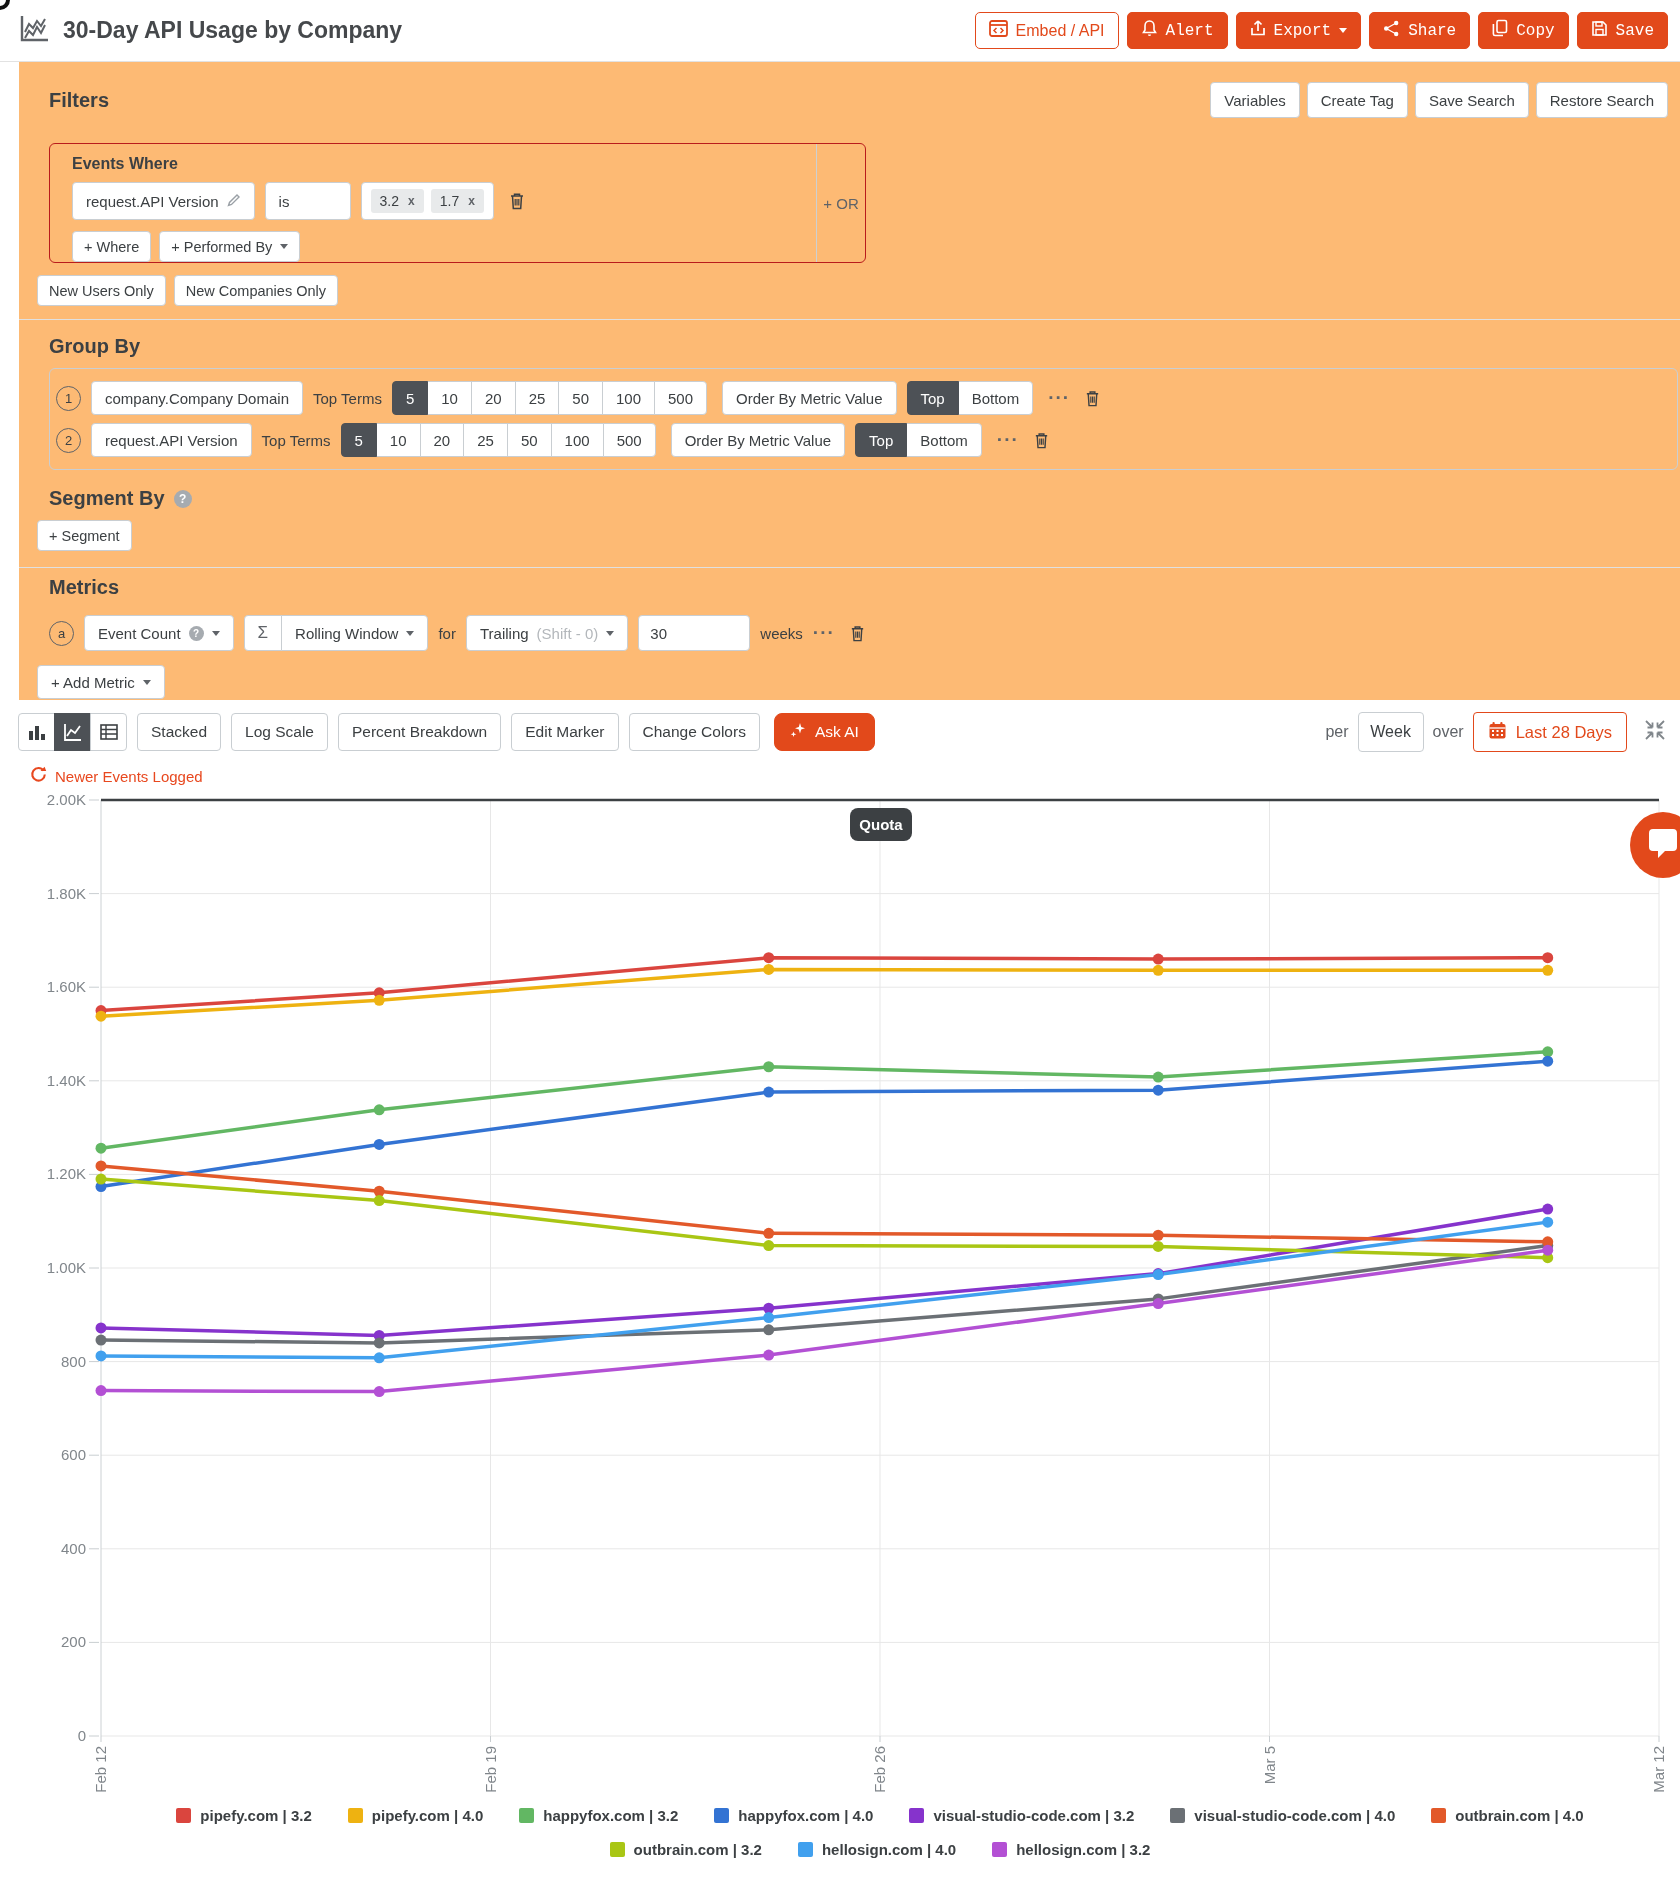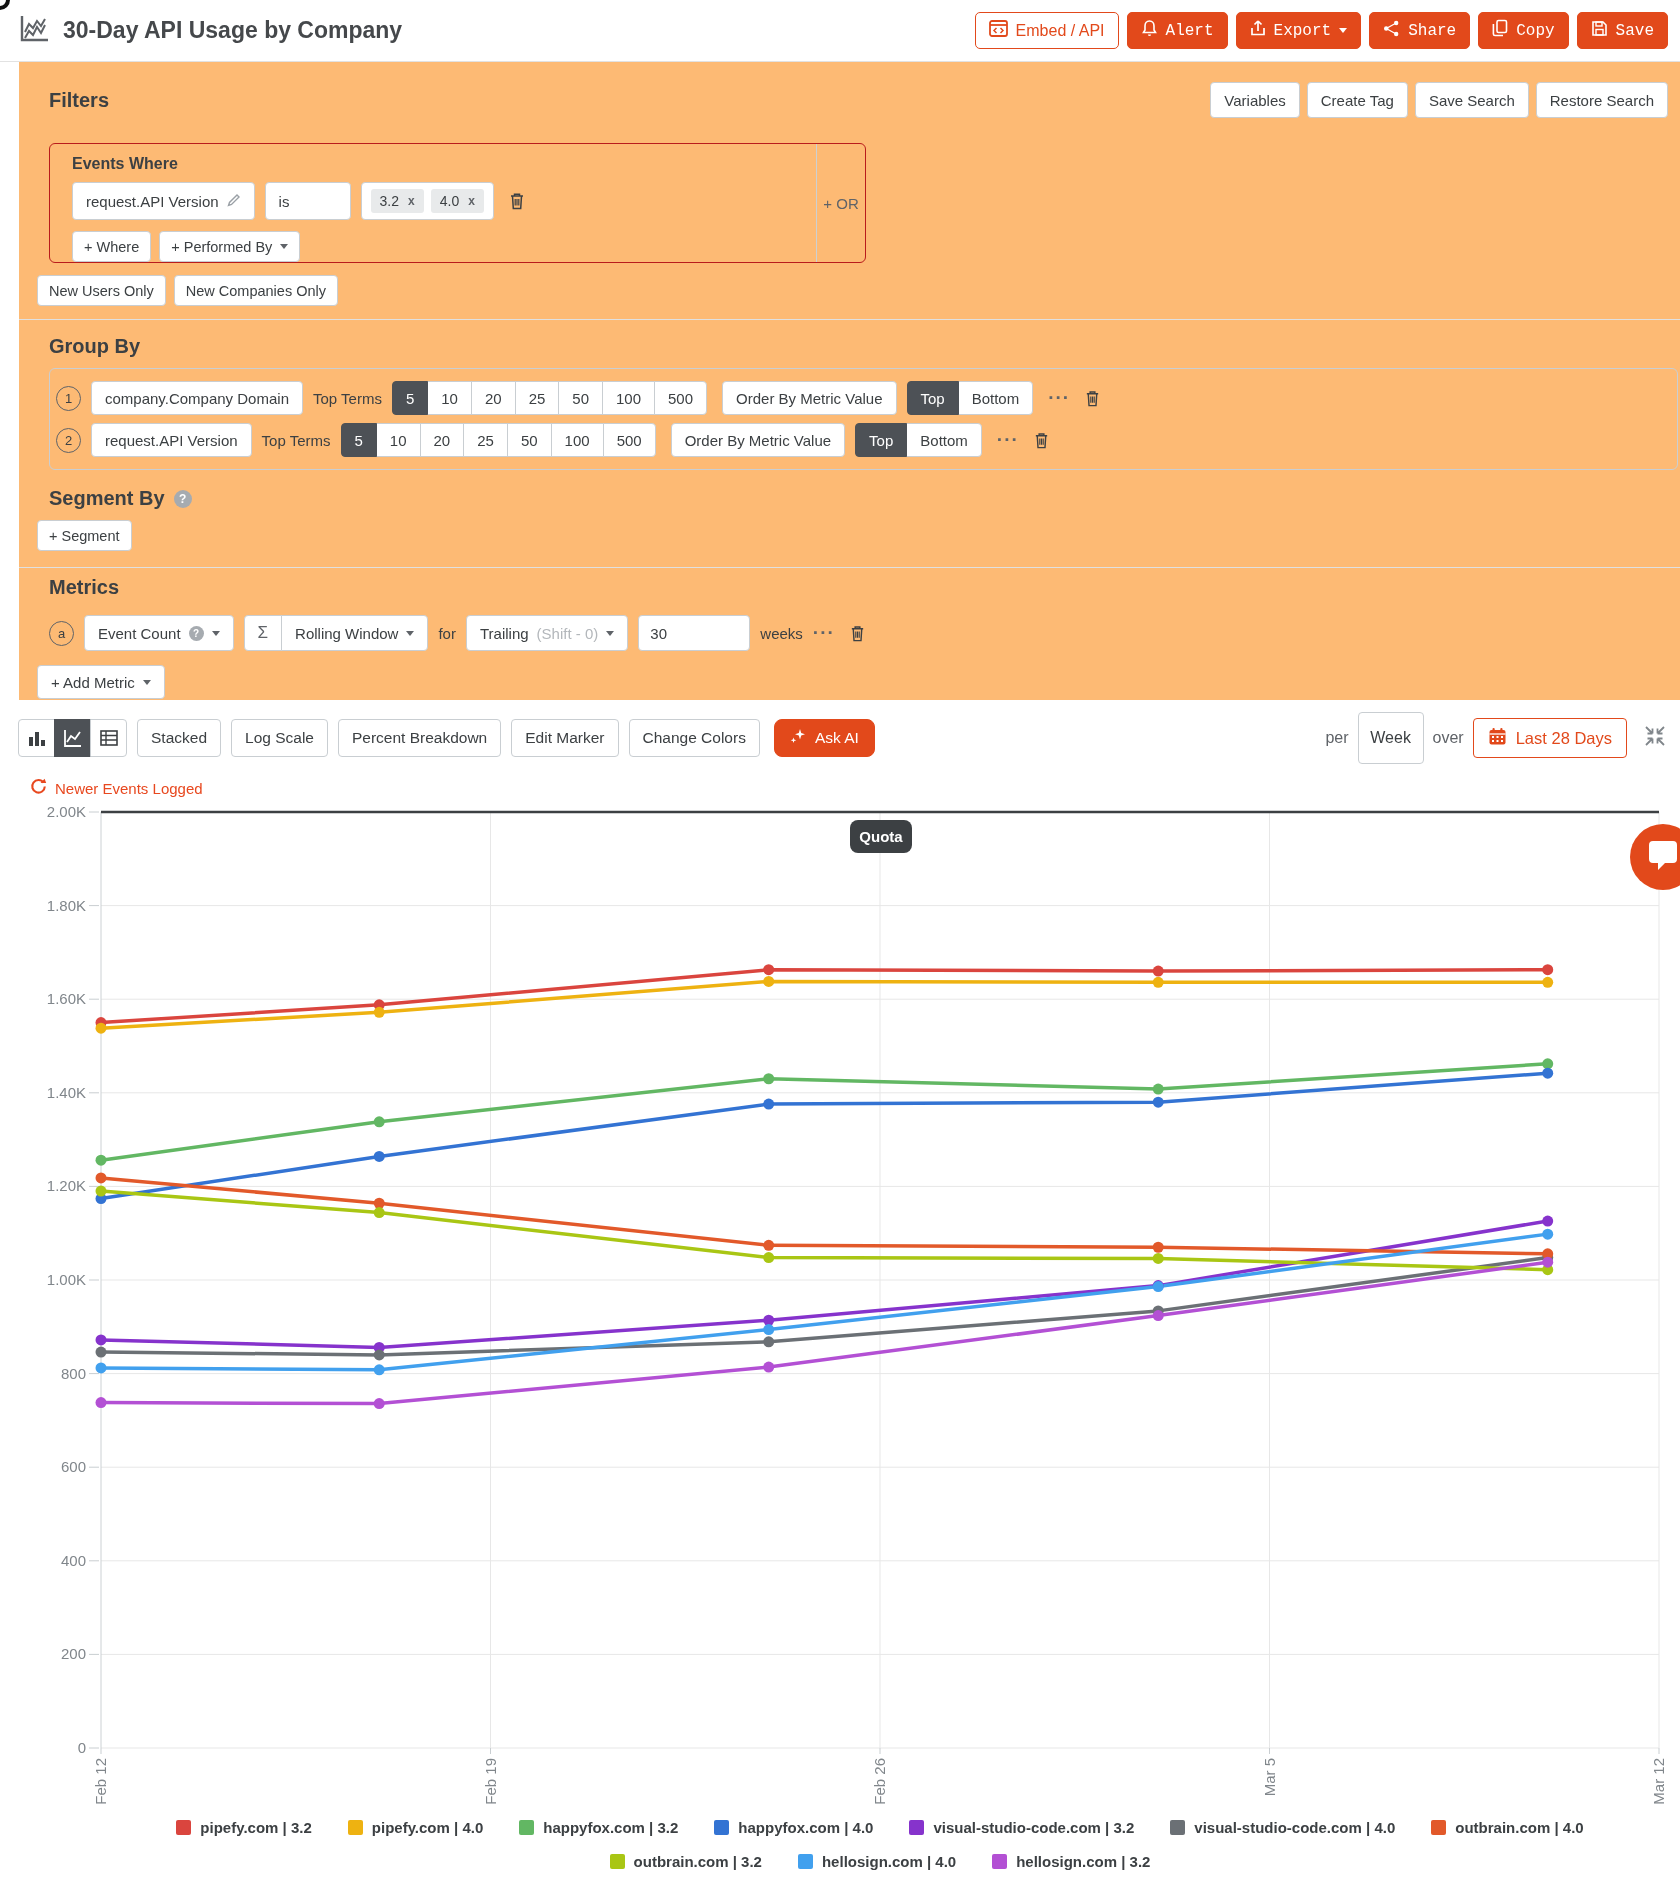--- a/index.html
+++ b/index.html
@@ -66,21 +66,21 @@
 .toolbar { display:flex; align-items:center; margin:12px 12px 0 18px; gap:10px; }
 .tabs { display:inline-flex; }
 .tab-cell { width:37px; height:38px; background:#fff; border:1px solid #c9ced2; margin-left:-1px; display:inline-flex; align-items:center; justify-content:center; }
 .tab-cell:first-child { border-radius:4px 0 0 4px; margin-left:0; }
 .tab-cell:last-child { border-radius:0 4px 4px 0; }
 .tab-cell.on { background:#4d5156; border-color:#4d5156; }
 .btn.tb { height:38px; font-size:15.5px; }
 .askai { background:#e2491b; border:1px solid #e2491b; color:#fff; border-radius:8px; height:38px; font-size:15.5px; display:inline-flex; align-items:center; gap:9px; padding:0 15px; margin-left:4px; }
 .tb-right { margin-left:auto; display:flex; align-items:center; gap:9px; }
 .range-btn { background:#fff; border:1.5px solid #e2491b; color:#e2491b; border-radius:4px; height:40px; font-size:16.5px; display:inline-flex; align-items:center; gap:9px; padding:0 14px; }
-.week-btn { height:52px; width:66px; justify-content:center; font-size:16px; }
+.week-btn { height:40px; width:66px; justify-content:center; font-size:16px; }
 .newer { margin:14px 0 0 30px; display:flex; align-items:center; gap:8px; color:#e8481f; font-size:15px; }
 .chart { position:relative; width:1680px; height:1110px; }
 .chart svg.main { position:absolute; left:0; top:0; }
 .legend { position:absolute; left:101px; top:1021px; width:1558px; display:flex; flex-direction:column; gap:17px; align-items:center; }
 .legend-row { display:flex; gap:36px; }
 .legend-item { display:flex; align-items:center; gap:9px; font-size:15px; font-weight:700; color:#3c4043; white-space:nowrap; }
 .swatch { width:15px; height:15px; border-radius:2px; flex:none; }
 .chat-bubble { position:absolute; left:1630px; top:26px; width:66px; height:66px; border-radius:50%; background:#e2491b; display:flex; align-items:center; justify-content:center; }
 </style>
 </head>
@@ -188,21 +188,21 @@
         </button>
         <button class="btn h38 op-box">
             <span>is</span>
           </button>
         <div class="chips-box">
             <span class="chip">
               <span>3.2</span>
               <span class="x">x</span>
             </span>
             <span class="chip">
-              <span>4.0</span>
+              <span>1.7</span>
               <span class="x">x</span>
             </span>
           </div>
         <button class="icon-btn">
           <svg width="18" height="20" viewBox="0 0 18 20">
               <path d="M3 5 H15 M6.5 5 V3.2 H11.5 V5 M4.5 5 L5.3 17.5 H12.7 L13.5 5" fill="none" stroke="#3c4043" stroke-width="1.5"></path>
               <path d="M7.2 8 V14.5 M9 8 V14.5 M10.8 8 V14.5" stroke="#3c4043" stroke-width="1.2"></path>
             </svg>
         </button>
       </div>

